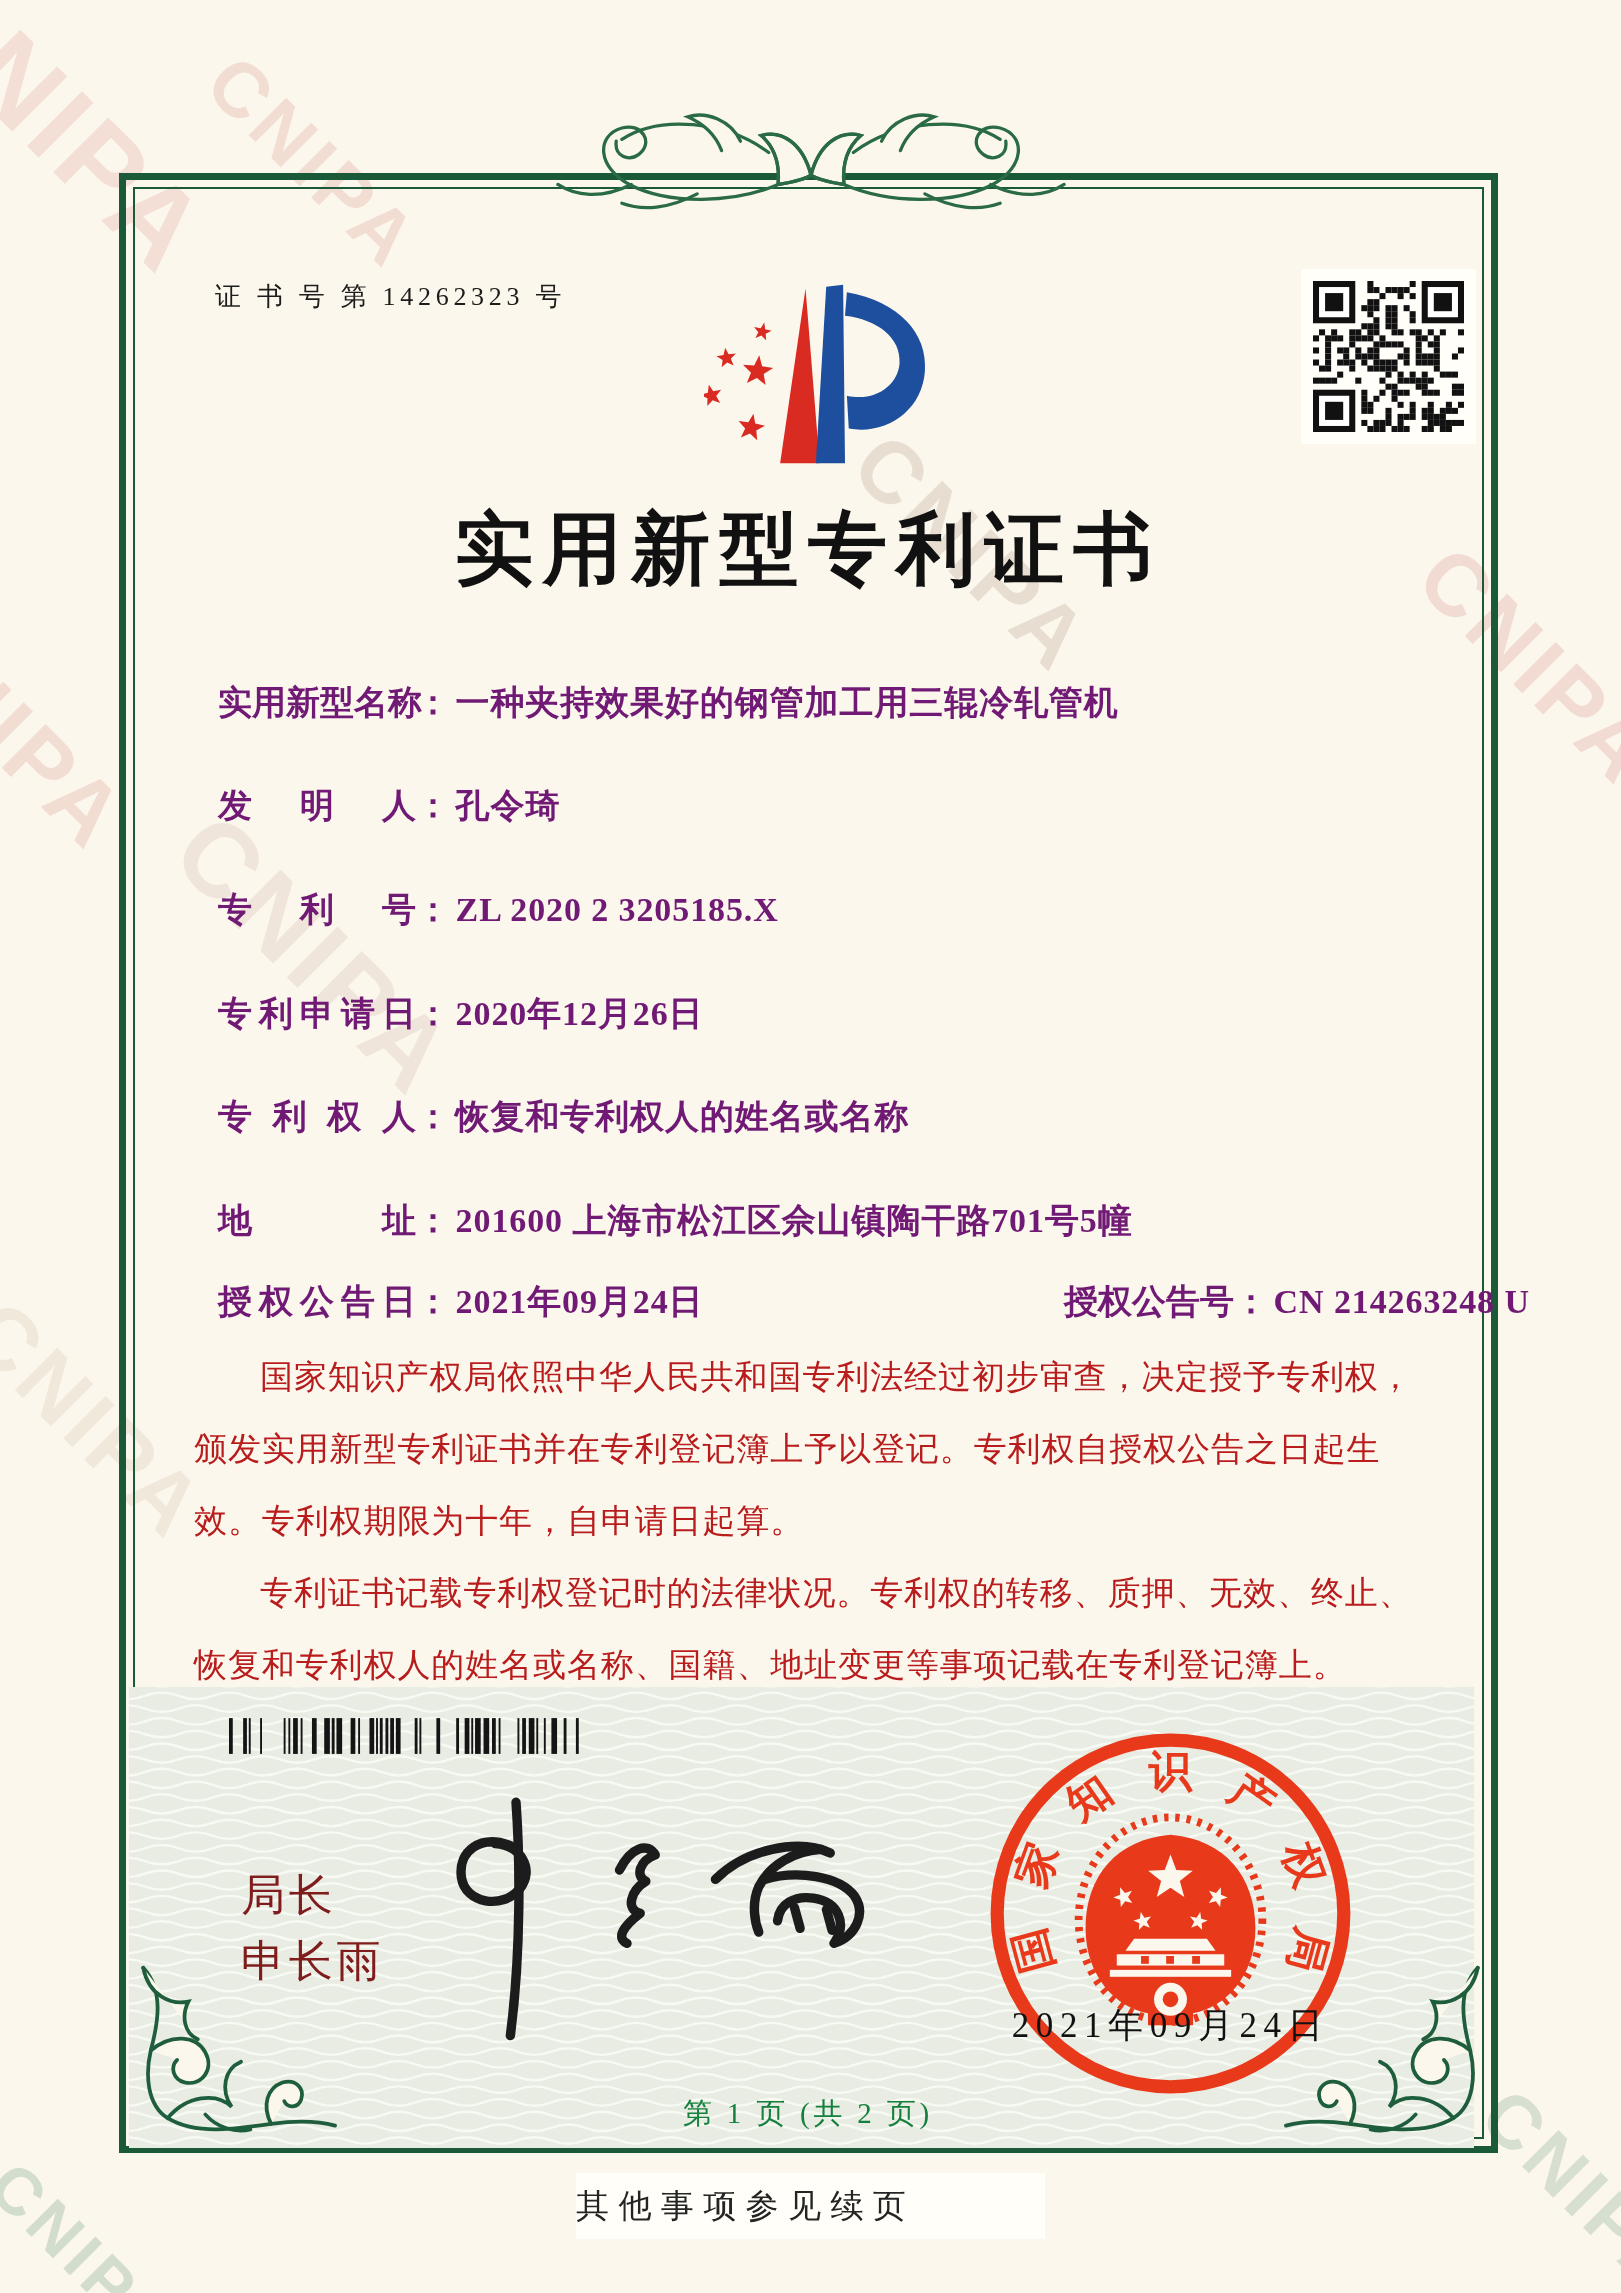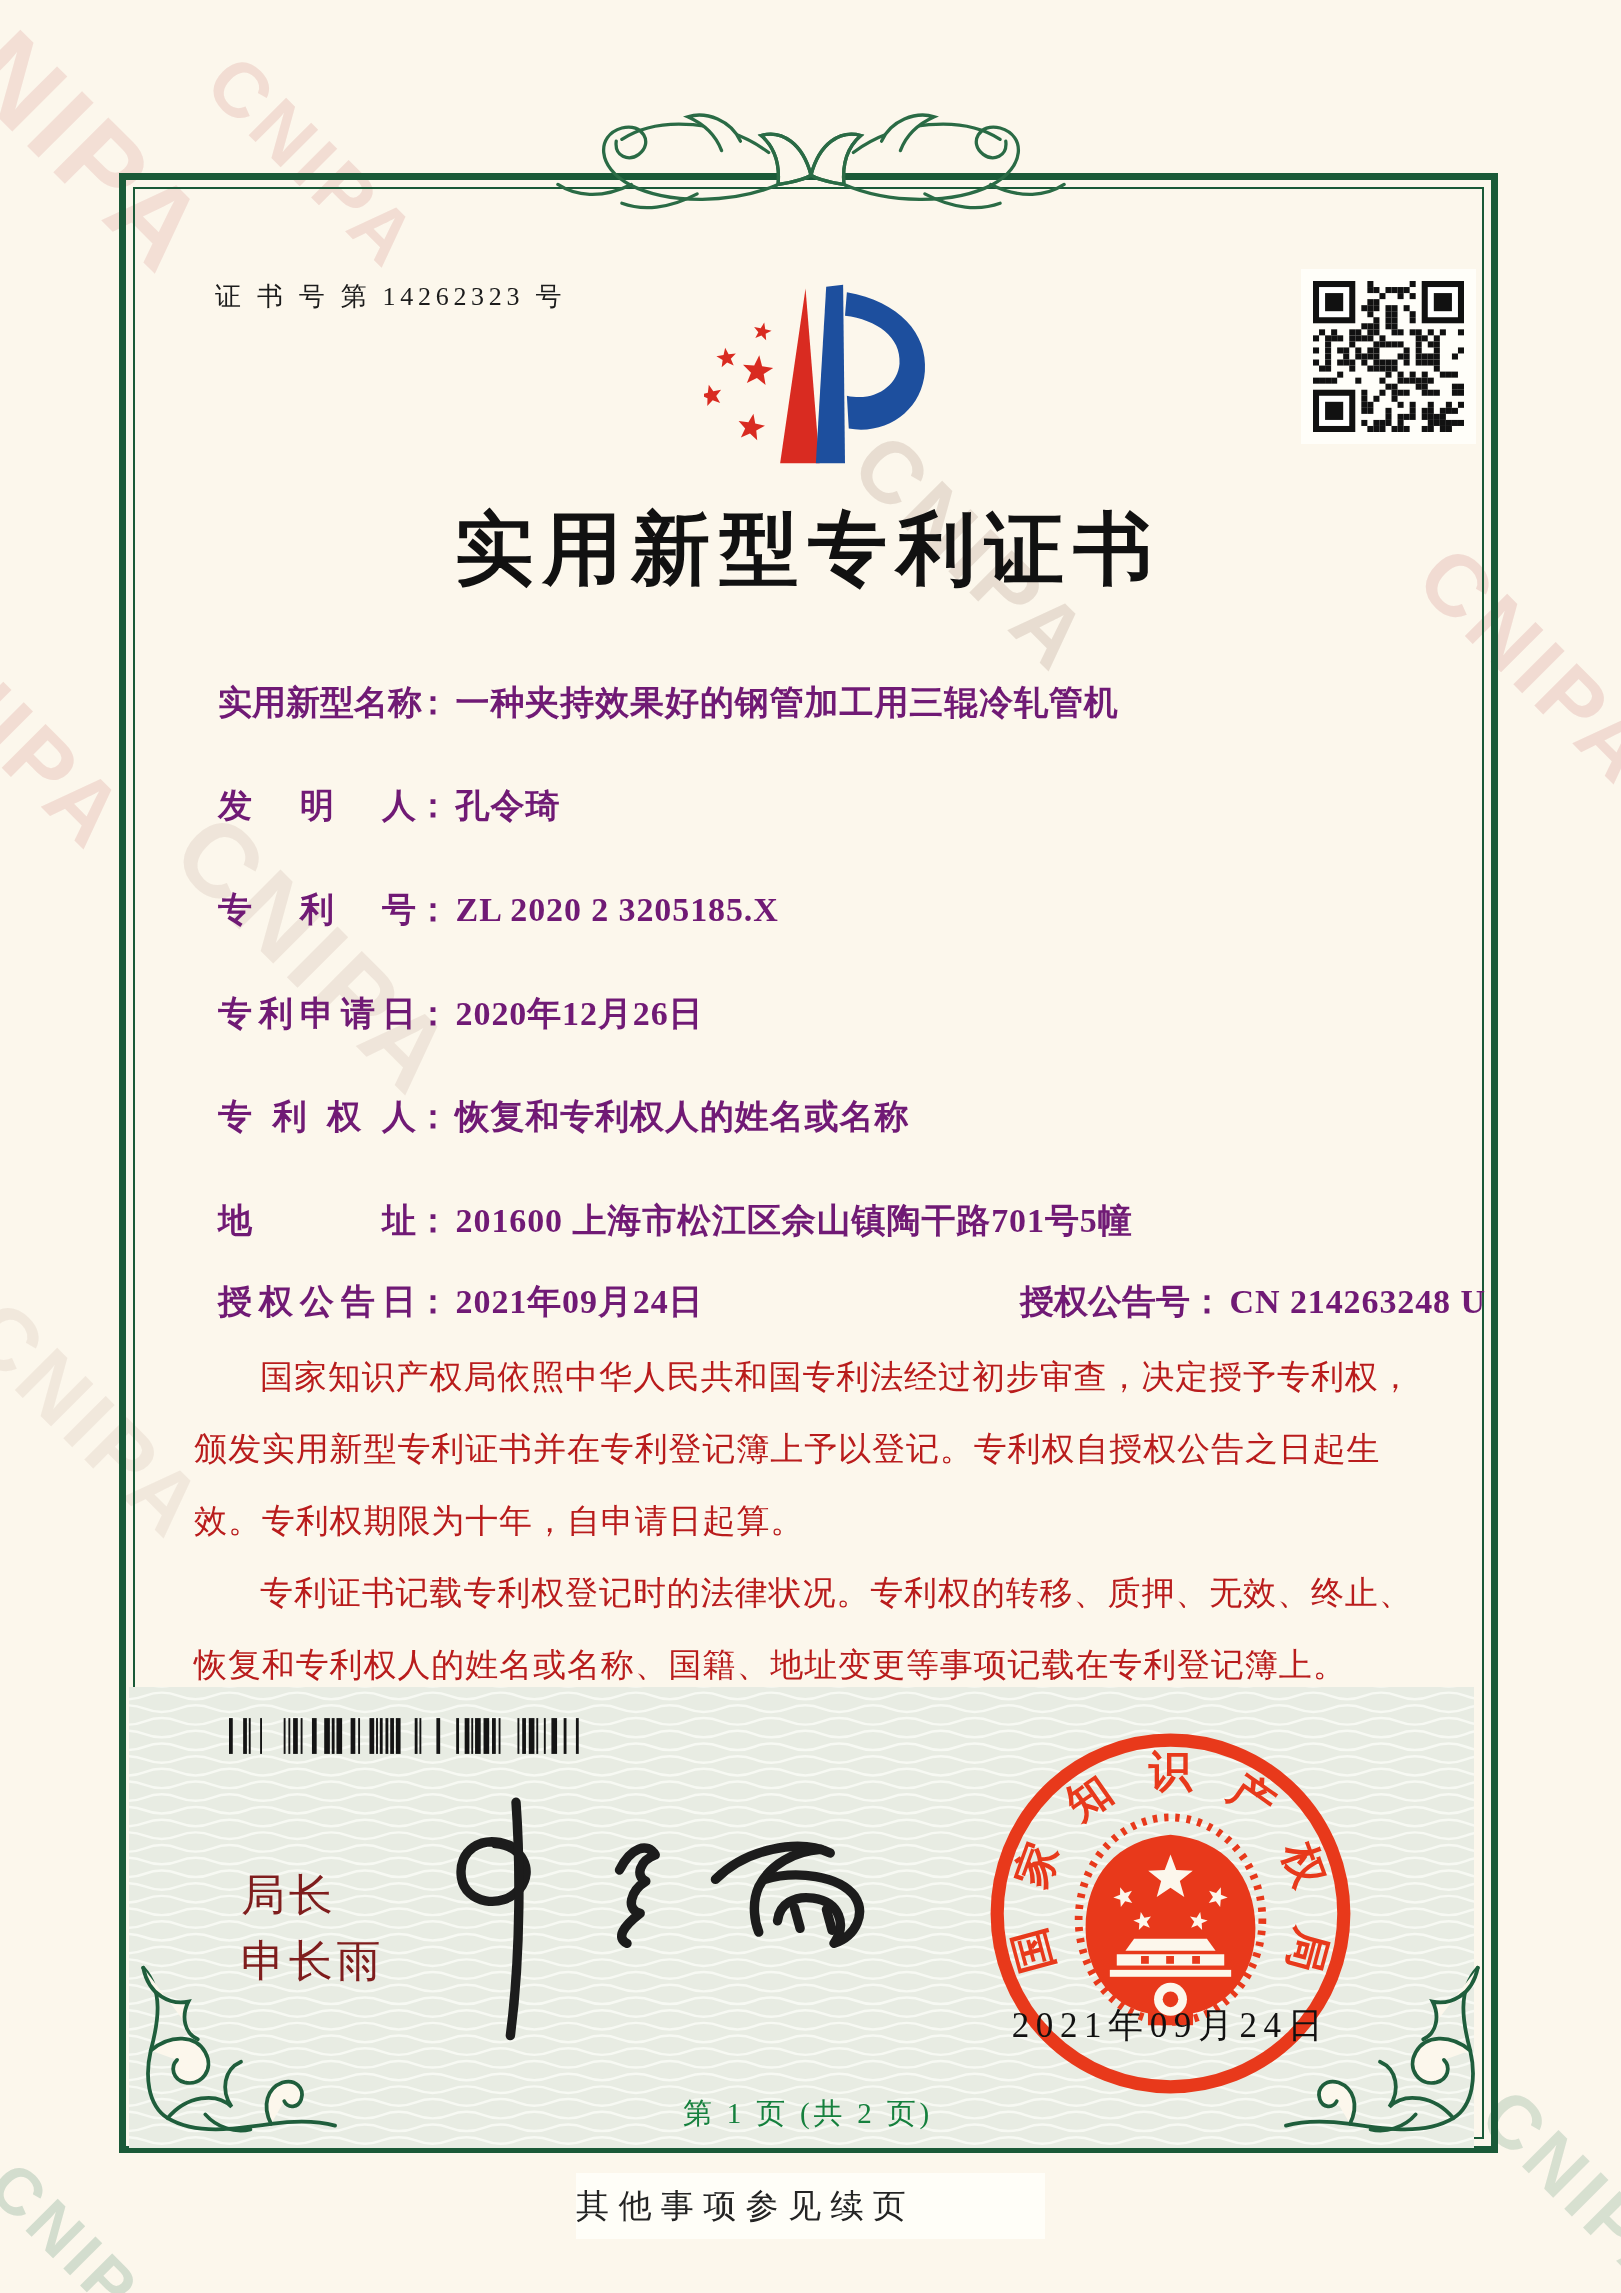--- a/index.html
+++ b/index.html
@@ -398,21 +398,21 @@
     <span class="flabel">专利申请日</span><span class="fcolon">：</span><span class="fvalue">2020年12月26日</span>
   </div>
   <div class="frow" style="top:1094px;">
     <span class="flabel">专利权人</span><span class="fcolon">：</span><span class="fvalue">恢复和专利权人的姓名或名称</span>
   </div>
   <div class="frow" style="top:1198px;">
     <span class="flabel">地址</span><span class="fcolon">：</span><span class="fvalue">201600 上海市松江区佘山镇陶干路701号5幢</span>
   </div>
   <div class="frow" style="top:1279px;">
     <span><span class="flabel">授权公告日</span><span class="fcolon">：</span><span class="fvalue">2021年09月24日</span></span>
-    <span class="grant-right"><span class="flabel" style="width:auto;">授权公告号</span><span class="fcolon">：</span><span class="fvalue">CN 214263248 U</span></span>
+    <span class="grant-right"><span class="flabel" style="width:auto;margin-left:44px;">授权公告号</span><span class="fcolon">：</span><span class="fvalue">CN 214263248 U</span></span>
   </div>
 
   <div class="bodytext">
     <p>国家知识产权局依照中华人民共和国专利法经过初步审查，决定授予专利权，颁发实用新型专利证书并在专利登记簿上予以登记。专利权自授权公告之日起生效。专利权期限为十年，自申请日起算。</p>
     <p>专利证书记载专利权登记时的法律状况。专利权的转移、质押、无效、终止、恢复和专利权人的姓名或名称、国籍、地址变更等事项记载在专利登记簿上。</p>
   </div>
 
   <div class="barcode">
     <svg id="barcode-svg" width="362" height="36" viewBox="0 0 384 38">
         <rect x="0" y="0" width="4" height="38" fill="#141414"></rect>

